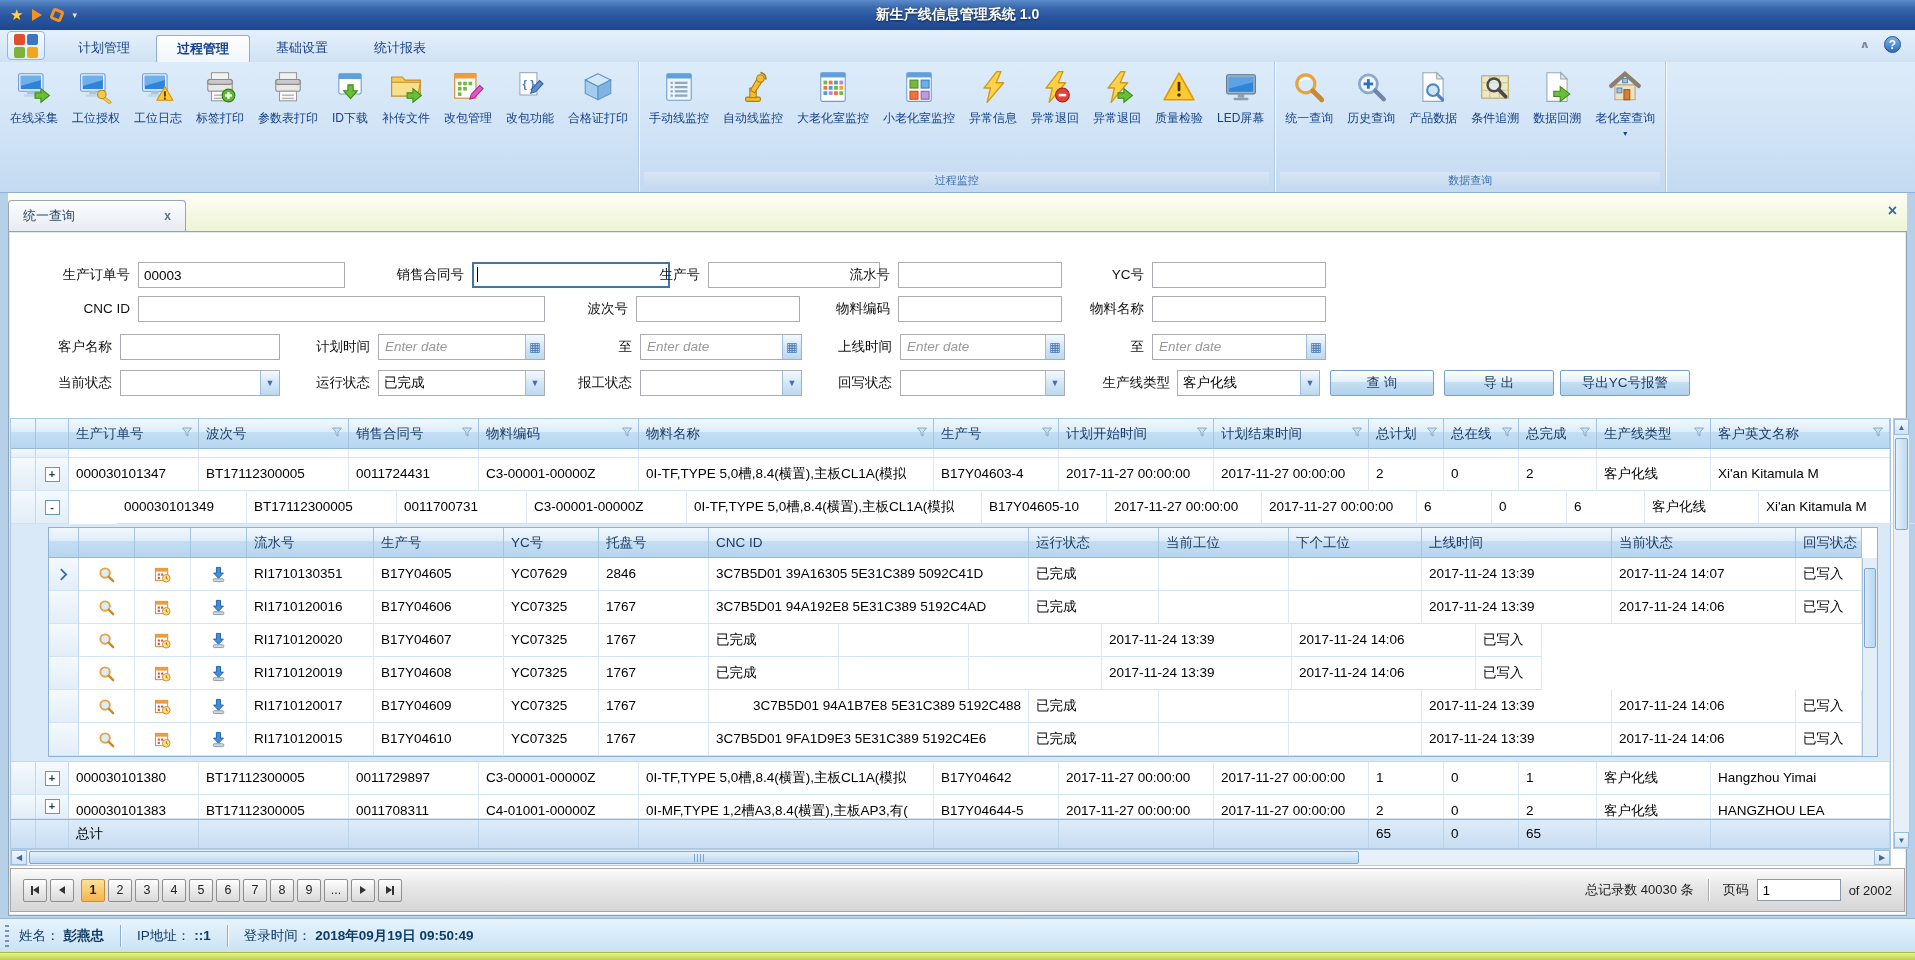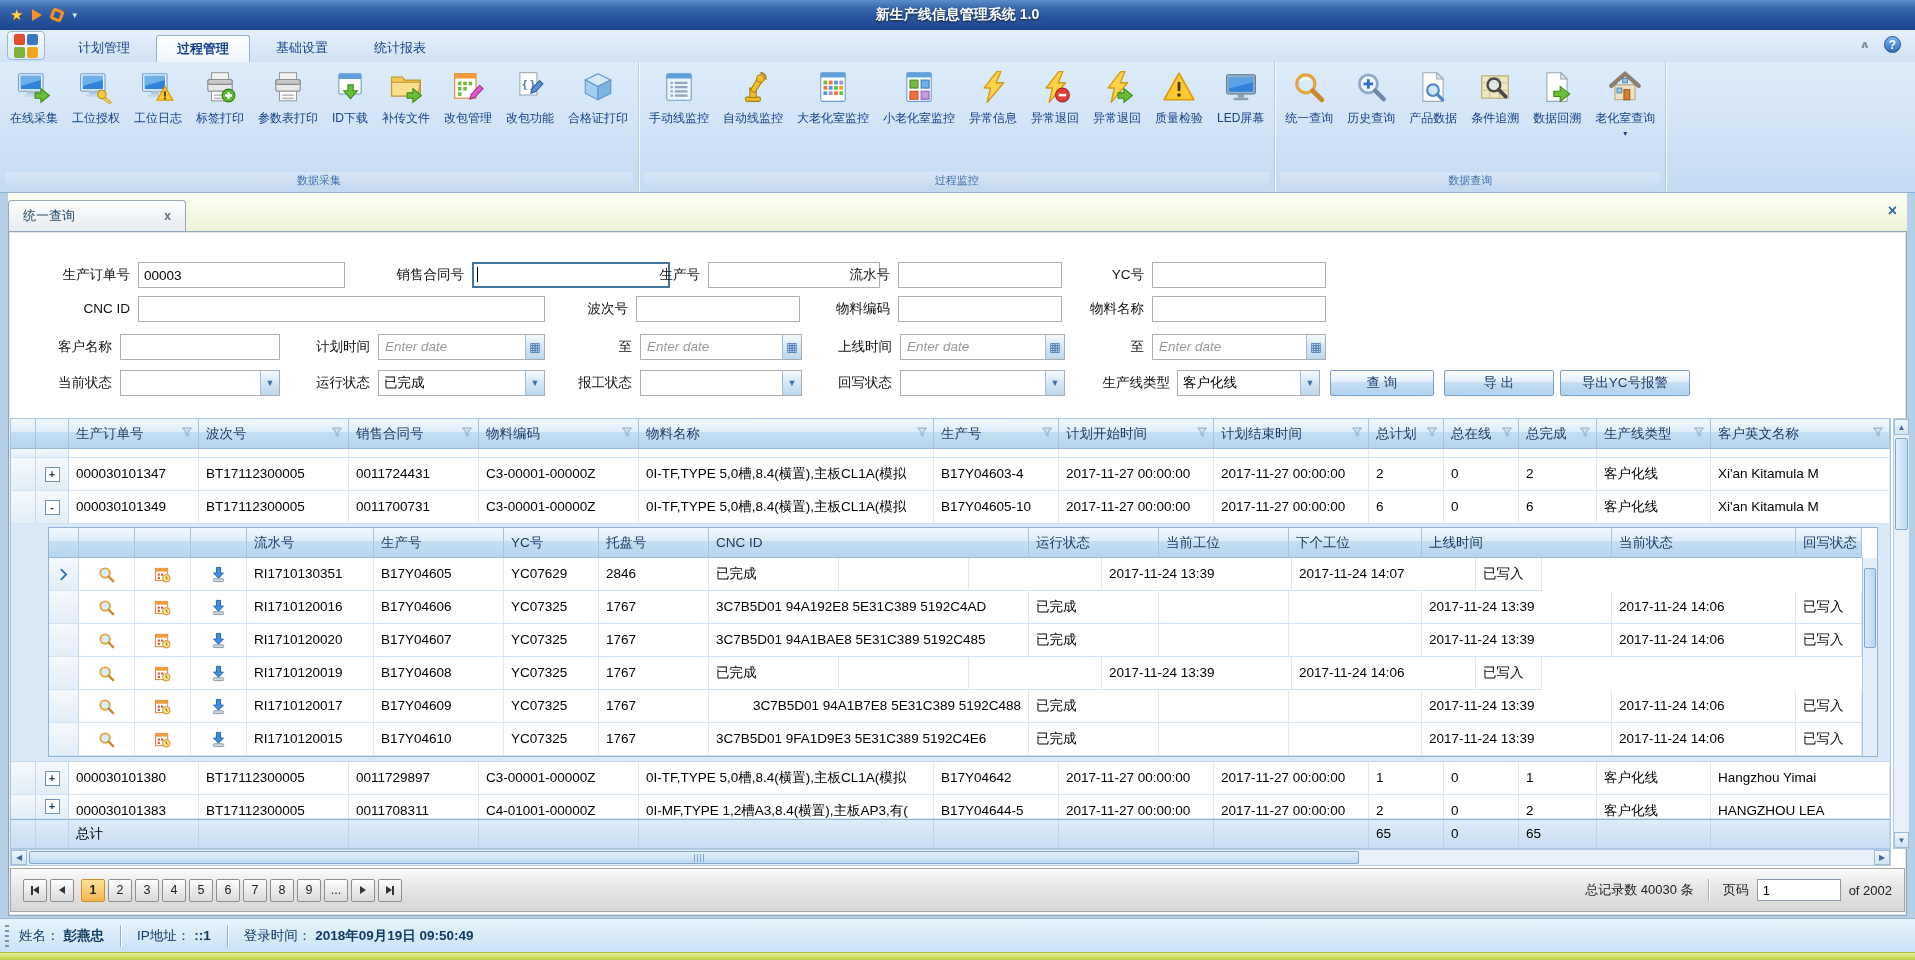--- a/index.html
+++ b/index.html
@@ -288,21 +288,20 @@
         </div>
         <div class="rbtn" data-interactable="true">
           <div class="rbtnicon" data-interactable="false"><svg viewBox="0 0 32 32">
               <path d="M16 3.5 L28 9.5 16 15.5 4 9.5 Z" fill="#d3e9fa" stroke="#5e93c8"></path>
               <path d="M4 9.5 L16 15.5 V28 L4 22 Z" fill="#a3cdef" stroke="#5e93c8"></path>
               <path d="M28 9.5 L16 15.5 V28 L28 22 Z" fill="#7fb4e2" stroke="#5e93c8"></path>
             </svg></div>
           <div class="rbtnlabel" data-interactable="false">合格证打印</div>
         </div>
       </div>
-      <div class="rgroupcap" data-interactable="false">数据采集</div>
     </div>
     <div class="rgroup" data-interactable="false">
       <div class="rgrow" data-interactable="false">
         <div class="rbtn" data-interactable="true">
           <div class="rbtnicon" data-interactable="false"><svg viewBox="0 0 32 32">
               <rect x="4.5" y="3.5" width="23" height="25" rx="1.5" fill="#eef6fd" stroke="#6d9bd1"></rect>
               <rect x="4.5" y="3.5" width="23" height="4.5" fill="#5ea0dd"></rect>
               <g fill="#8fa8bd">
                 <rect x="8" y="11" width="2.2" height="2.2"></rect>
                 <rect x="12" y="11" width="12" height="2.2"></rect>
@@ -662,21 +661,21 @@
       <div class="gc" data-interactable="false" style="width: 75px;">0</div>
       <div class="gc" data-interactable="false" style="width: 78px;">2</div>
       <div class="gc" data-interactable="false" style="width: 114px;">客户化线</div>
       <div class="gc" data-interactable="false" style="width: 179px;">Xi'an Kitamula M</div>
     </div>
     <div class="grow" data-interactable="true">
       <div class="gc ind" data-interactable="false" style="width: 25px;"></div>
       <div class="gc exp" data-interactable="false" style="width: 33px;">
         <div class="expbtn" data-interactable="true">-</div>
       </div>
-      <div class="gc" data-interactable="false" style="width: 130px;">000030101349</div>
+      <div class="gc" data-interactable="false" style="width: 130px; margin-left: 48px;">000030101349</div>
       <div class="gc" data-interactable="false" style="width: 150px;">BT17112300005</div>
       <div class="gc" data-interactable="false" style="width: 130px;">0011700731</div>
       <div class="gc" data-interactable="false" style="width: 160px;">C3-00001-00000Z</div>
       <div class="gc" data-interactable="false" style="width: 295px;">0I-TF,TYPE 5,0槽,8.4(横置),主板CL1A(模拟</div>
       <div class="gc" data-interactable="false" style="width: 125px;">B17Y04605-10</div>
       <div class="gc" data-interactable="false" style="width: 155px;">2017-11-27 00:00:00</div>
       <div class="gc" data-interactable="false" style="width: 155px;">2017-11-27 00:00:00</div>
       <div class="gc" data-interactable="false" style="width: 75px;">6</div>
       <div class="gc" data-interactable="false" style="width: 75px;">0</div>
       <div class="gc" data-interactable="false" style="width: 78px;">6</div>
@@ -730,20 +729,21 @@
           <div class="gc sic" data-interactable="true" style="width: 56px;">
             <svg viewBox="0 0 18 18" width="17" height="17">
               <path d="M6.8 1.5 h4.4 v6 h3 L9 13 3.8 7.5 h3 z" fill="#3f8fdd" stroke="#1f5fa8"></path>
               <rect x="3.5" y="13.5" width="11" height="3" rx="1" fill="#cfd8df" stroke="#8a98a5"></rect>
             </svg>
           </div>
           <div class="gc" data-interactable="false" style="width: 127px;">RI1710130351</div>
           <div class="gc" data-interactable="false" style="width: 130px;">B17Y04605</div>
           <div class="gc" data-interactable="false" style="width: 95px;">YC07629</div>
           <div class="gc" data-interactable="false" style="width: 110px;">2846</div>
+          <div class="gc" data-interactable="false" style="width: 320px;">3C7B5D01 39A16305 5E31C389 5092C41D</div>
           <div class="gc" data-interactable="false" style="width: 130px;">已完成</div>
           <div class="gc" data-interactable="false" style="width: 130px;"></div>
           <div class="gc" data-interactable="false" style="width: 133px;"></div>
           <div class="gc" data-interactable="false" style="width: 190px;">2017-11-24 13:39</div>
           <div class="gc" data-interactable="false" style="width: 184px;">2017-11-24 14:07</div>
           <div class="gc" data-interactable="false" style="width: 66px;">已写入</div>
         </div>
         <div class="srow" data-interactable="true">
           <div class="gc sind" data-interactable="false" style="width: 30px;"></div>
           <div class="gc sic" data-interactable="true" style="width: 56px;">
@@ -807,21 +807,20 @@
           <div class="gc sic" data-interactable="true" style="width: 56px;">
             <svg viewBox="0 0 18 18" width="17" height="17">
               <path d="M6.8 1.5 h4.4 v6 h3 L9 13 3.8 7.5 h3 z" fill="#3f8fdd" stroke="#1f5fa8"></path>
               <rect x="3.5" y="13.5" width="11" height="3" rx="1" fill="#cfd8df" stroke="#8a98a5"></rect>
             </svg>
           </div>
           <div class="gc" data-interactable="false" style="width: 127px;">RI1710120020</div>
           <div class="gc" data-interactable="false" style="width: 130px;">B17Y04607</div>
           <div class="gc" data-interactable="false" style="width: 95px;">YC07325</div>
           <div class="gc" data-interactable="false" style="width: 110px;">1767</div>
-          <div class="gc" data-interactable="false" style="width: 320px;">3C7B5D01 94A1BAE8 5E31C389 5192C485</div>
           <div class="gc" data-interactable="false" style="width: 130px;">已完成</div>
           <div class="gc" data-interactable="false" style="width: 130px;"></div>
           <div class="gc" data-interactable="false" style="width: 133px;"></div>
           <div class="gc" data-interactable="false" style="width: 190px;">2017-11-24 13:39</div>
           <div class="gc" data-interactable="false" style="width: 184px;">2017-11-24 14:06</div>
           <div class="gc" data-interactable="false" style="width: 66px;">已写入</div>
         </div>
         <div class="srow" data-interactable="true">
           <div class="gc sind" data-interactable="false" style="width: 30px;"></div>
           <div class="gc sic" data-interactable="true" style="width: 56px;">

